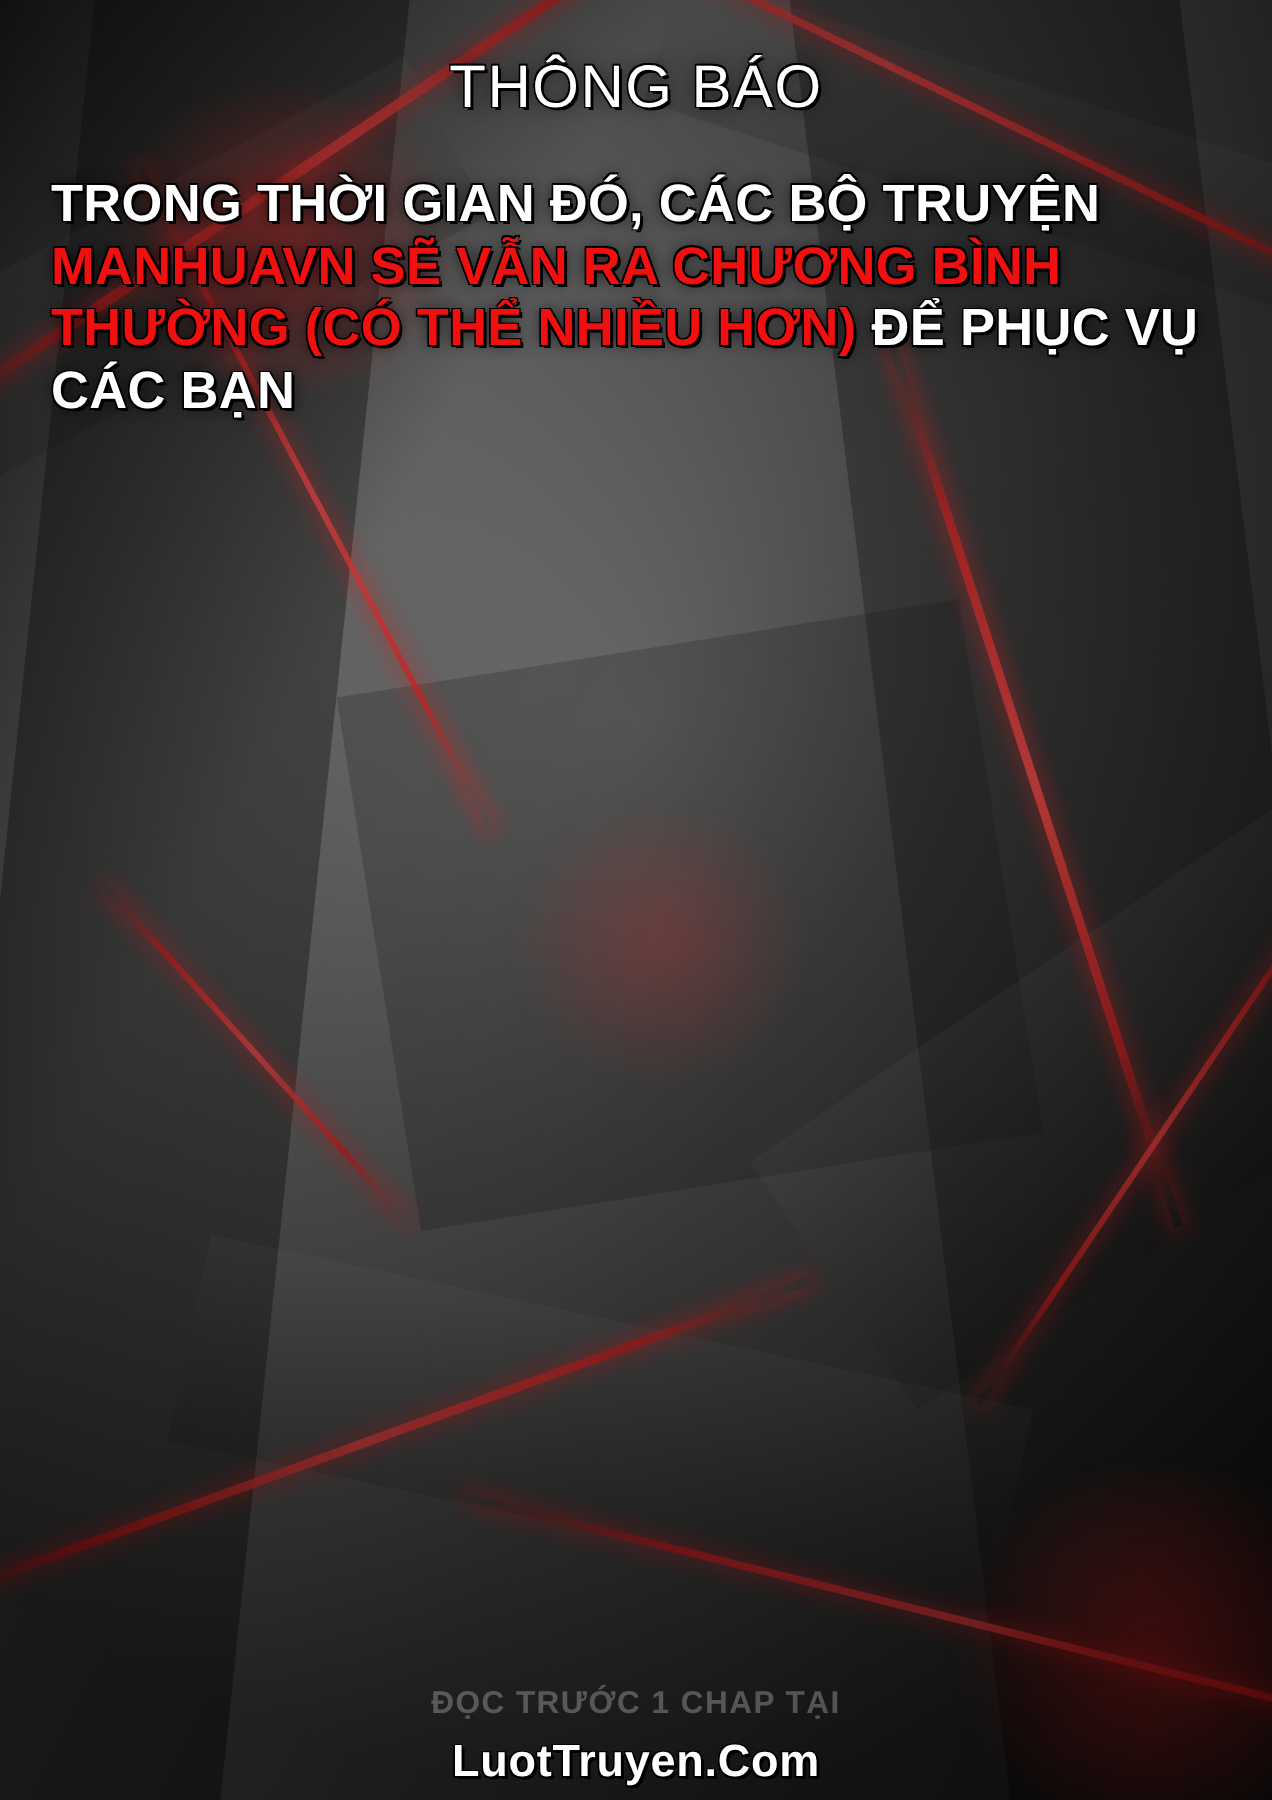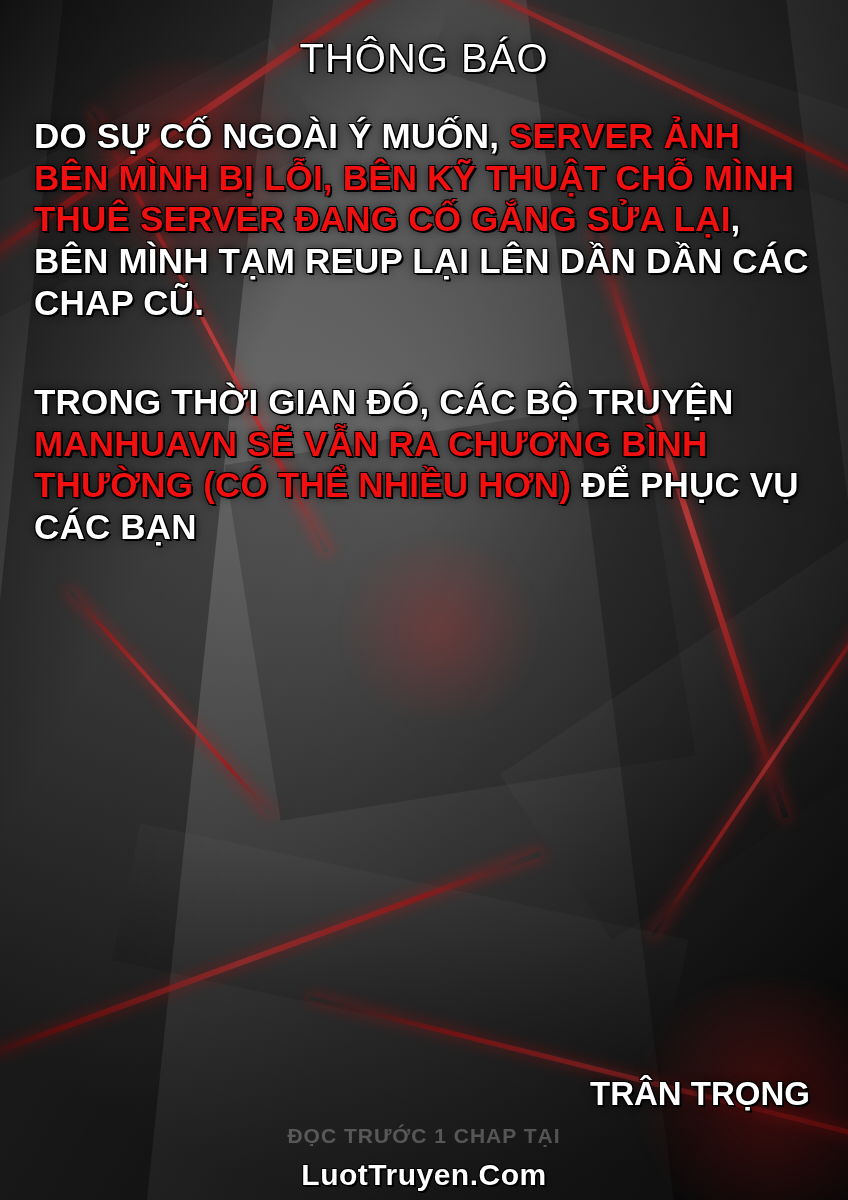--- a/index.html
+++ b/index.html
@@ -157,30 +157,26 @@
     <div class="redglow" style="left:620px;top:980px;width:300px;height:240px;"></div>
     <div class="redglow" style="left:330px;top:540px;width:220px;height:180px;opacity:.5;"></div>
 
     <div class="bg-vignette"></div>
   </div>
 
   <div class="content">
 
     <div class="title">THÔNG BÁO</div>
 
-    <p class="para p1">
-      <span>DO SỰ CỐ NGOÀI Ý MUỐN, </span><span class="hl">SERVER ẢNH BÊN MÌNH BỊ LỖI, BÊN KỸ THUẬT CHỖ MÌNH THUÊ SERVER ĐANG CỐ GẮNG SỬA LẠI</span><span>, BÊN MÌNH TẠM REUP LẠI LÊN DẦN DẦN CÁC CHAP CŨ.</span>
-    </p>
 
     <p class="para p2">
       <span>TRONG THỜI GIAN ĐÓ, CÁC BỘ TRUYỆN </span><span class="hl">MANHUAVN SẼ VẪN RA CHƯƠNG BÌNH THƯỜNG (CÓ THỂ NHIỀU HƠN)</span><span> ĐỂ PHỤC VỤ CÁC BẠN</span>
     </p>
 
   </div>
 
   <div class="signoff">
-    <div>TRÂN TRỌNG</div>
   </div>
 
   <div class="watermark-top">ĐỌC TRƯỚC 1 CHAP TẠI</div>
   <div class="watermark-main">LuotTruyen.Com</div>
 
 </div>
 
 </body></html>

